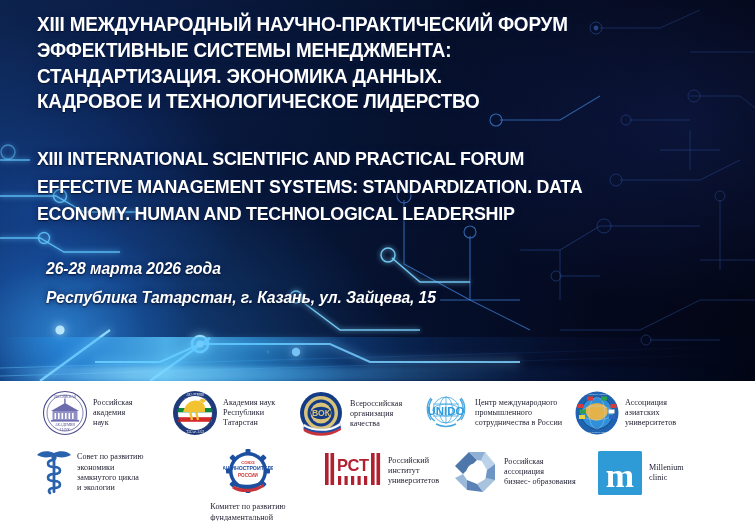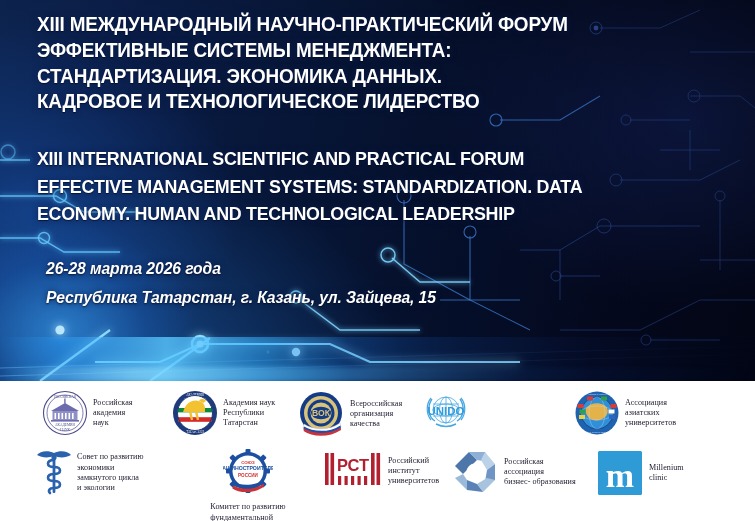--- a/index.html
+++ b/index.html
@@ -282,20 +282,23 @@
             <ellipse cx="24" cy="20" rx="13" ry="6"></ellipse>
             <path d="M11 14 H37 M11 26 H37 M24 7 V33"></path>
             <path d="M13 31 C6 27 5 16 10 9" stroke-width="1.4"></path>
             <path d="M35 31 C42 27 43 16 38 9" stroke-width="1.4"></path>
             <path d="M9 30 C4 24 4 14 9 8" stroke-width="1.2"></path>
             <path d="M39 30 C44 24 44 14 39 8" stroke-width="1.2"></path>
             <path d="M14 34 Q24 39 34 34" stroke-width="1.4"></path>
           </g>
           <text x="24" y="25" font-size="11.5" font-weight="bold" fill="#2e9bdc" text-anchor="middle" font-family="Liberation Sans, sans-serif">UNIDO</text>
         </svg>
+        <div class="logo-label">Центр международного
+промышленного
+сотрудничества в России</div>
       </div>
 
       <div class="logo-item" style="width:130px;">
         <svg class="logo-mark" width="46" height="46" viewBox="0 0 46 46">
           <circle cx="23" cy="23" r="21.5" fill="#1e62b0"></circle>
           <circle cx="23" cy="23" r="16" fill="#2f8fd8"></circle>
           <circle cx="23" cy="23" r="16" fill="none" stroke="#123e7a" stroke-width=".8"></circle>
           <path d="M12 18 C16 13 24 12 30 15 C34 17 35 22 32 26 C28 31 20 32 15 28 C12 25 11 21 12 18 Z" fill="#e3b24a"></path>
           <g stroke="#bcd8ef" stroke-width=".5" fill="none" opacity=".8">
             <ellipse cx="23" cy="23" rx="16" ry="7"></ellipse>

